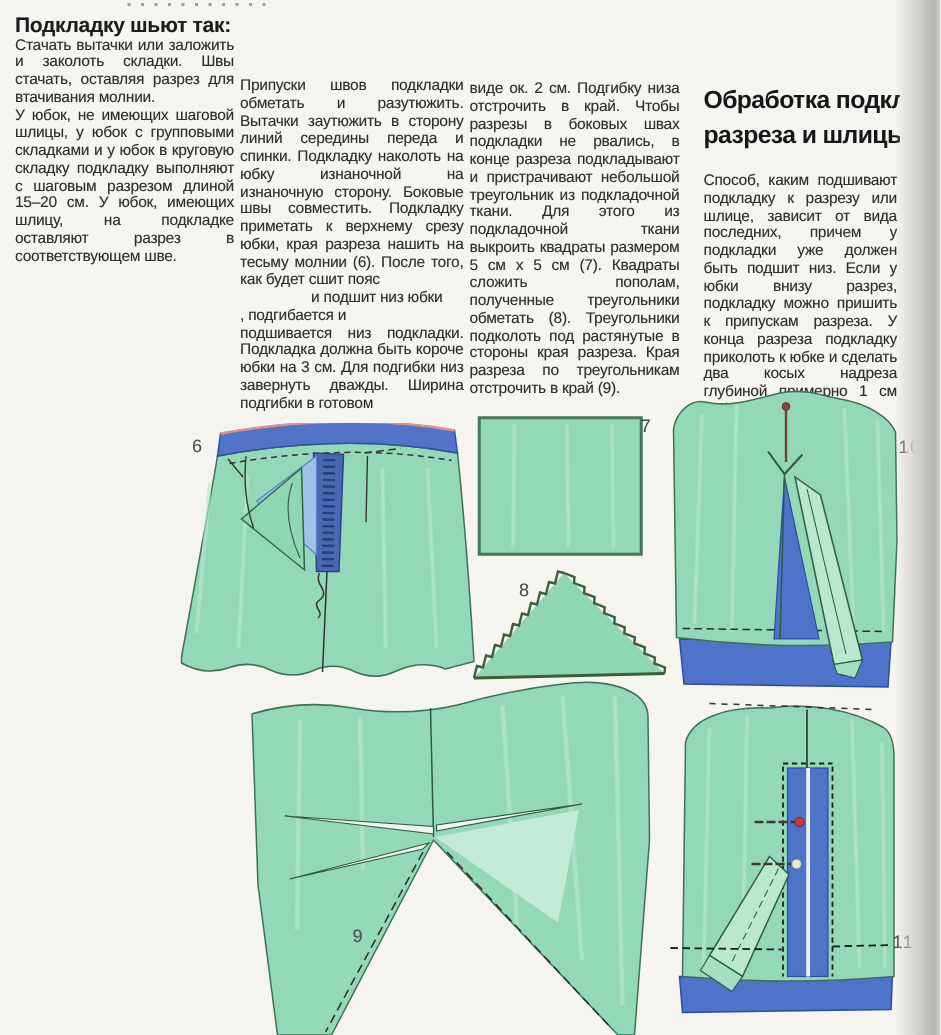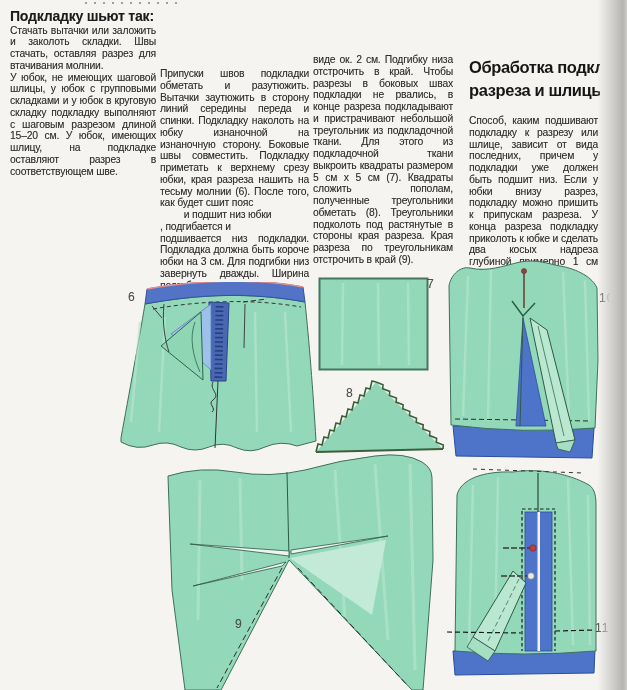--- a/index.html
+++ b/index.html
@@ -16,21 +16,21 @@
   }
   .col p{margin:0;}
   .h-small{
     font-size:14px; font-weight:bold; color:#1c1c1c; line-height:13.5px;
     letter-spacing:-0.2px; margin-bottom:1px;
   }
   .h-big{
     font-size:16.5px; font-weight:bold; color:#161616; line-height:23px;
     letter-spacing:-0.4px; white-space:nowrap; overflow:hidden; width:131px;
   }
-  .gapline1{text-align:center; padding-right:14px;}
+  .gapline1{text-align:right; padding-right:14px;}
   .gapline2{text-align:left; padding-right:46px;}
   .fig-label{
     font-size:12px; color:#4d4d4d; letter-spacing:1px;
     text-shadow:0.2px 0.2px 0.3px rgba(60,60,60,0.3);
   }
   .page-edge{
     right:0; top:0; bottom:0; width:30px;
     background:linear-gradient(to right, rgba(190,188,184,0) 0%, #d6d4d0 45%, #c2c0bc 72%, #b7b5b1 86%, #cfcdc9 100%);
   }
   svg{display:block;}
@@ -43,21 +43,21 @@
   <svg class="abs" style="left:0;top:0;" width="627" height="10">
     <path d="M85,3 L178,3" stroke="#4a4a4a" stroke-width="2" stroke-dasharray="2,7" opacity="0.5"></path>
   </svg>
 
   <div class="abs col" style="left:10px; top:10px; width:146px;">
     <div class="h-small">Подкладку шьют так:</div>
     <p>Стачать вытачки или заложить и заколоть складки. Швы стачать, оставляя разрез для втачивания молнии.</p>
     <p>У юбок, не имеющих шаговой шлицы, у юбок с групповыми складками и у юбок в круговую складку подкладку выполняют с шаговым разрезом длиной 15–20 см. У юбок, имеющих шлицу, на подкладке оставляют разрез в соответствующем шве.</p>
   </div>
 
-  <div class="abs col" style="left:160px; top:68px; width:149px;">
+  <div class="abs col" style="left:160px; top:52px; width:149px;">
     <p>Припуски швов подкладки обметать и разутюжить. Вытачки заутюжить в сторону линий середины переда и спинки. Подкладку наколоть на юбку изнаночной на изнаночную сторону. Боковые швы совместить. Подкладку приметать к верхнему срезу юбки, края разреза нашить на тесьму молнии (6). После того, как будет сшит пояс</p>
     <p class="gapline1">и подшит низ юбки</p>
     <p class="gapline2">, подгибается и</p>
     <p>подшивается низ подкладки. Подкладка должна быть короче юбки на 3 см. Для подгибки низ завернуть дважды. Ширина подгибки в готовом</p>
   </div>
 
   <div class="abs col" style="left:313px; top:54px; width:140px;">
     <p>виде ок. 2 см. Подгибку низа отстрочить в край. Чтобы разрезы в боковых швах подкладки не рвались, в конце разреза подкладывают и пристрачивают небольшой треугольник из подкладочной ткани. Для этого из подкладочной ткани выкроить квадраты размером 5 см х 5 см (7). Квадраты сложить пополам, полученные треугольники обметать (8). Треугольники подколоть под растянутые в стороны края разреза. Края разреза по треугольникам отстрочить в край (9).</p>
   </div>
 

